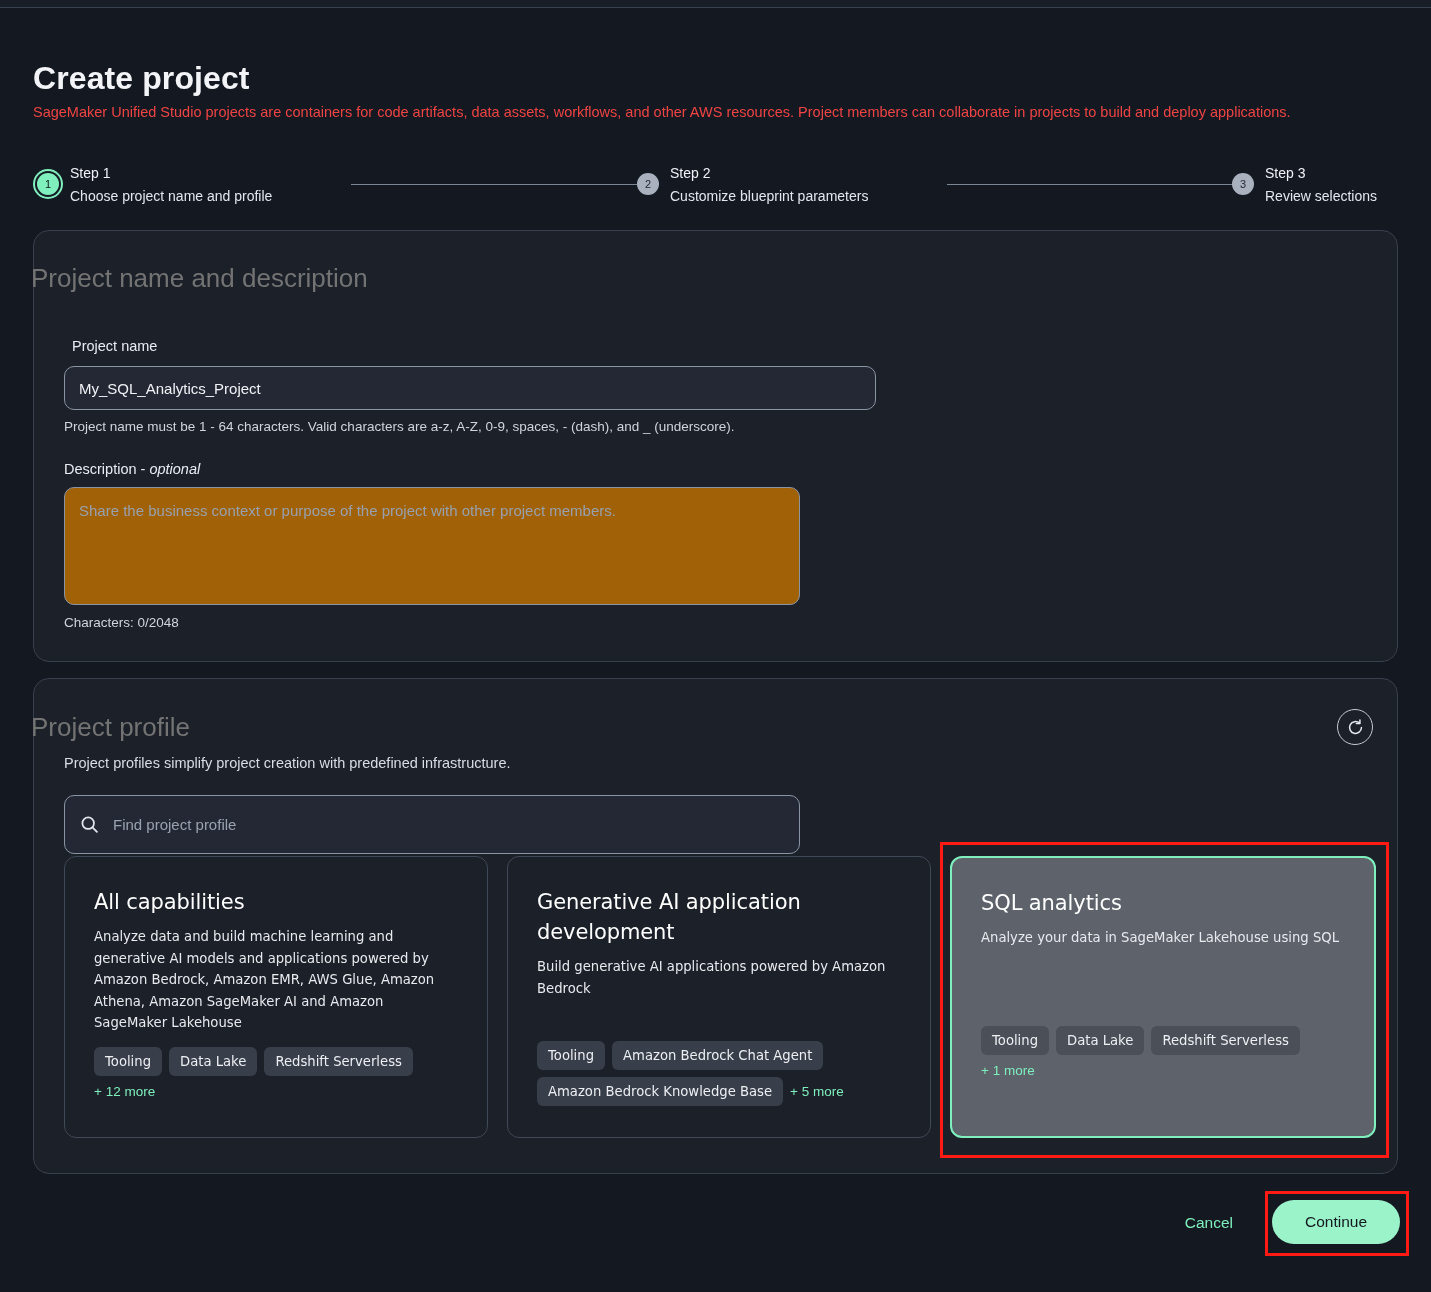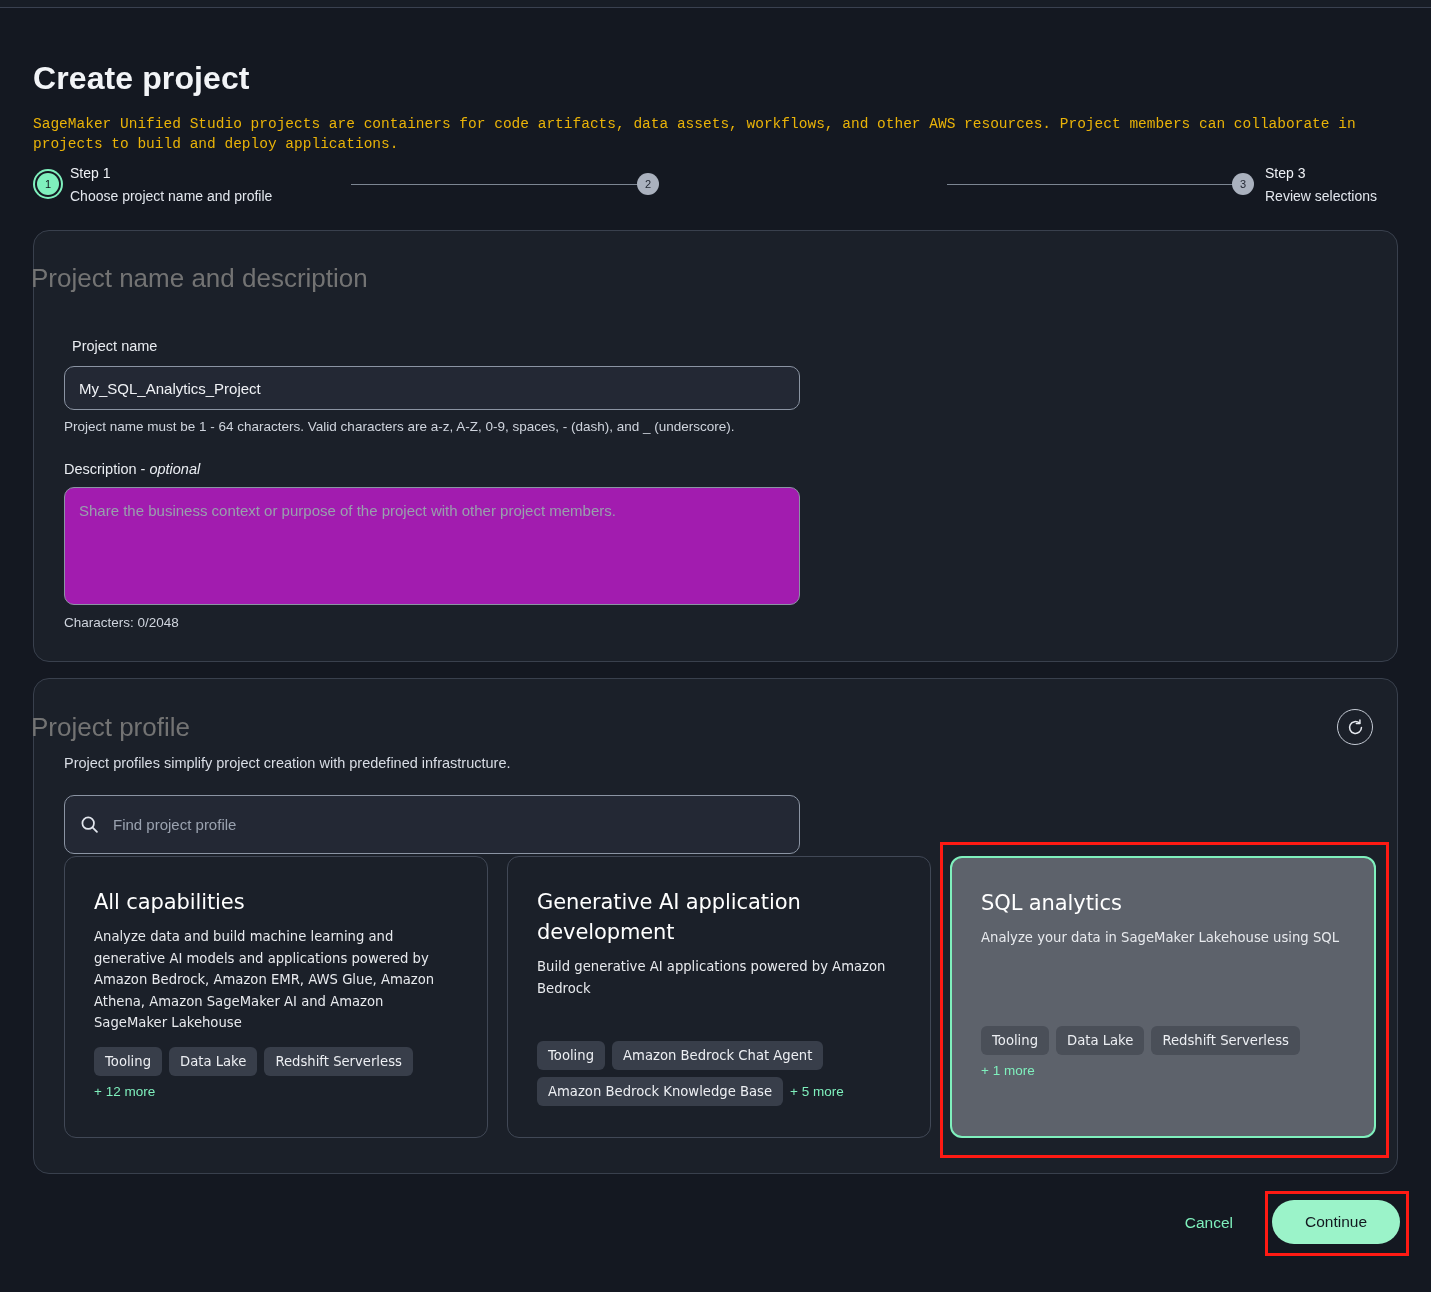--- a/index.html
+++ b/index.html
@@ -37,25 +37,24 @@
     width: 1365px;
   }
   .page-title {
     font-size: 32px;
     font-weight: 700;
     color: #f2f4f7;
     letter-spacing: 0.1px;
     line-height: 40px;
   }
   .page-subtitle {
-    margin-top: 16px;
+    margin-top: 4px;
     font-size: 14.5px;
-    color: #eab308;
+    color: #ef4444;
     line-height: 20px;
-    font-family: Liberation Mono, monospace;
   }
 
   
   .stepper {
     position: absolute;
     top: 160px;
     left: 33px;
     width: 1365px;
     height: 50px;
   }
@@ -143,21 +142,21 @@
     border: 1px solid #8b94a3;
     border-radius: 10px;
     color: #f0f2f6;
     font-family: "Liberation Sans", sans-serif;
     font-size: 15px;
     padding: 0 14px;
     outline: none;
   }
   .text-area {
     position: absolute;
-    background: #a21caf;
+    background: #a16207;
     border: 1px solid #8b94a3;
     border-radius: 10px;
     color: #f0f2f6;
     font-family: "Liberation Sans", sans-serif;
     font-size: 15px;
     padding: 12px 14px;
     resize: none;
     outline: none;
     line-height: 22px;
   }
@@ -165,21 +164,21 @@
 
   .help-text {
     position: absolute;
     font-size: 13.5px;
     color: #cfd4dd;
     line-height: 18px;
   }
 
   
   .pn-label  { left: 64px; top: 336px; margin-left: 8px; }
-  .pn-input  { left: 64px; top: 366px; width: 736px; height: 44px; }
+  .pn-input  { left: 64px; top: 366px; width: 812px; height: 44px; }
   .pn-help   { left: 64px; top: 418px; }
   .pd-label  { left: 64px; top: 459px; }
   .pd-area   { left: 64px; top: 487px; width: 736px; height: 118px; }
   .pd-count  { left: 64px; top: 614px; }
 
   
   .panel-sub {
     position: absolute;
     left: 64px;
     top: 753px;
@@ -365,20 +364,24 @@
     <div class="step step-1">
       <div class="step-bullet active">1</div>
       <div class="step-text">
         <div class="step-kicker">Step 1</div>
         <div class="step-label">Choose project name and profile</div>
       </div>
     </div>
 
     <div class="step step-2">
       <div class="step-bullet inactive">2</div>
+      <div class="step-text">
+        <div class="step-kicker">Step 2</div>
+        <div class="step-label">Customize blueprint parameters</div>
+      </div>
     </div>
 
     <div class="step step-3">
       <div class="step-bullet inactive">3</div>
       <div class="step-text">
         <div class="step-kicker">Step 3</div>
         <div class="step-label">Review selections</div>
       </div>
     </div>
   </div>

